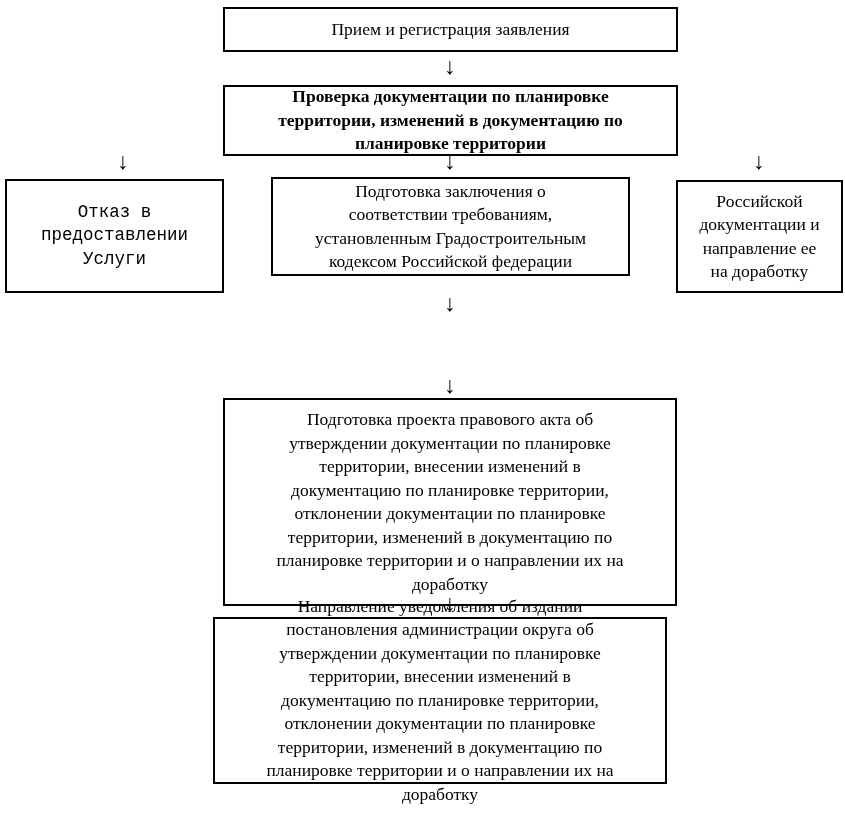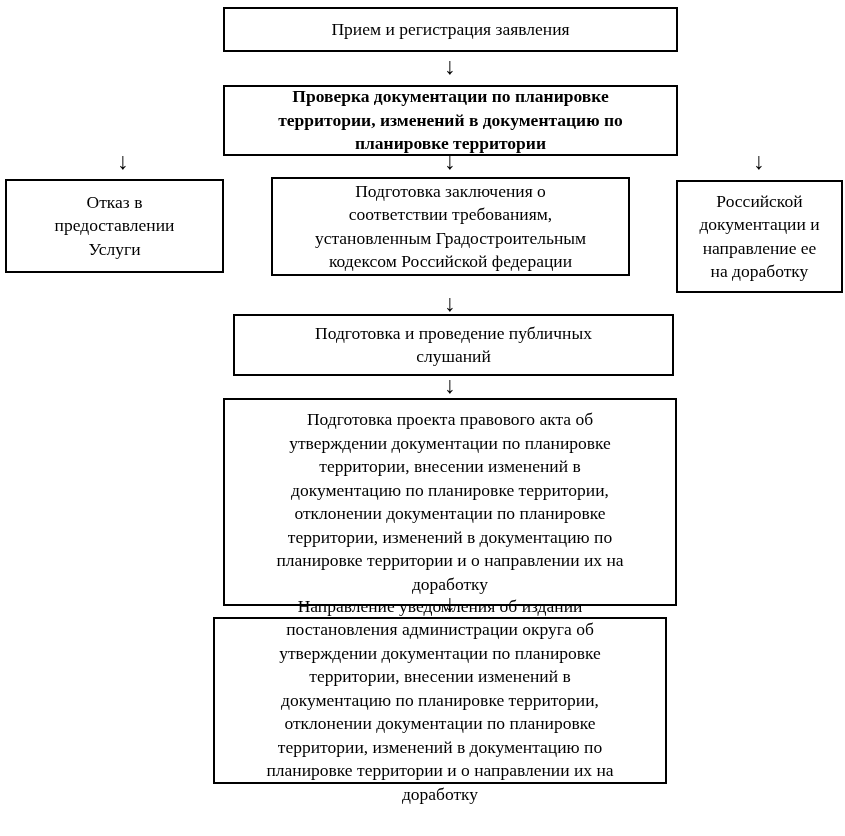--- a/index.html
+++ b/index.html
@@ -35,21 +35,21 @@
     transform: translateX(-50%);
     font-size: 23px;
     line-height: 1;
     color: #000000;
     font-family: "Liberation Serif", "DejaVu Serif", serif;
     user-select: none;
   }
   
   #n-reception    { left: 223px; top: 7px;   width: 455px; height: 45px;  }
   #n-check        { left: 223px; top: 85px;  width: 455px; height: 71px; font-weight: bold;  }
-  #n-refusal      { left: 5px;   top: 179px; width: 219px; height: 94px; }
+  #n-refusal      { left: 5px;   top: 179px; width: 219px; height: 114px; font-family: Liberation Mono, monospace; }
   #n-conclusion   { left: 271px; top: 177px; width: 359px; height: 99px; }
   #n-rejection    { left: 676px; top: 180px; width: 167px; height: 113px; }
   #n-hearings     { left: 233px; top: 314px; width: 441px; height: 62px;  }
   #n-draft        { left: 223px; top: 398px; width: 454px; height: 208px; }
   #n-notification { left: 213px; top: 617px; width: 454px; height: 167px; }
   
   #a-1      { left: 450px; top: 55px;  }
   #a-left   { left: 123px; top: 150px; }
   #a-center { left: 450px; top: 150px; }
   #a-right  { left: 759px; top: 150px; }
@@ -85,22 +85,20 @@
 установленным Градостроительным
 кодексом Российской федерации</div>
 
   <div id="n-rejection" class="node">Российской
 документации и
 направление ее
 на доработку</div>
 
   <div id="a-2" class="arrow">↓</div>
 
-  <div id="n-hearings" class="node">Подготовка и проведение публичных
-слушаний</div>
 
   <div id="a-3" class="arrow">↓</div>
 
   <div id="n-draft" class="node">Подготовка проекта правового акта об
 утверждении документации по планировке
 территории, внесении изменений в
 документацию по планировке территории,
 отклонении документации по планировке
 территории, изменений в документацию по
 планировке территории и о направлении их на

